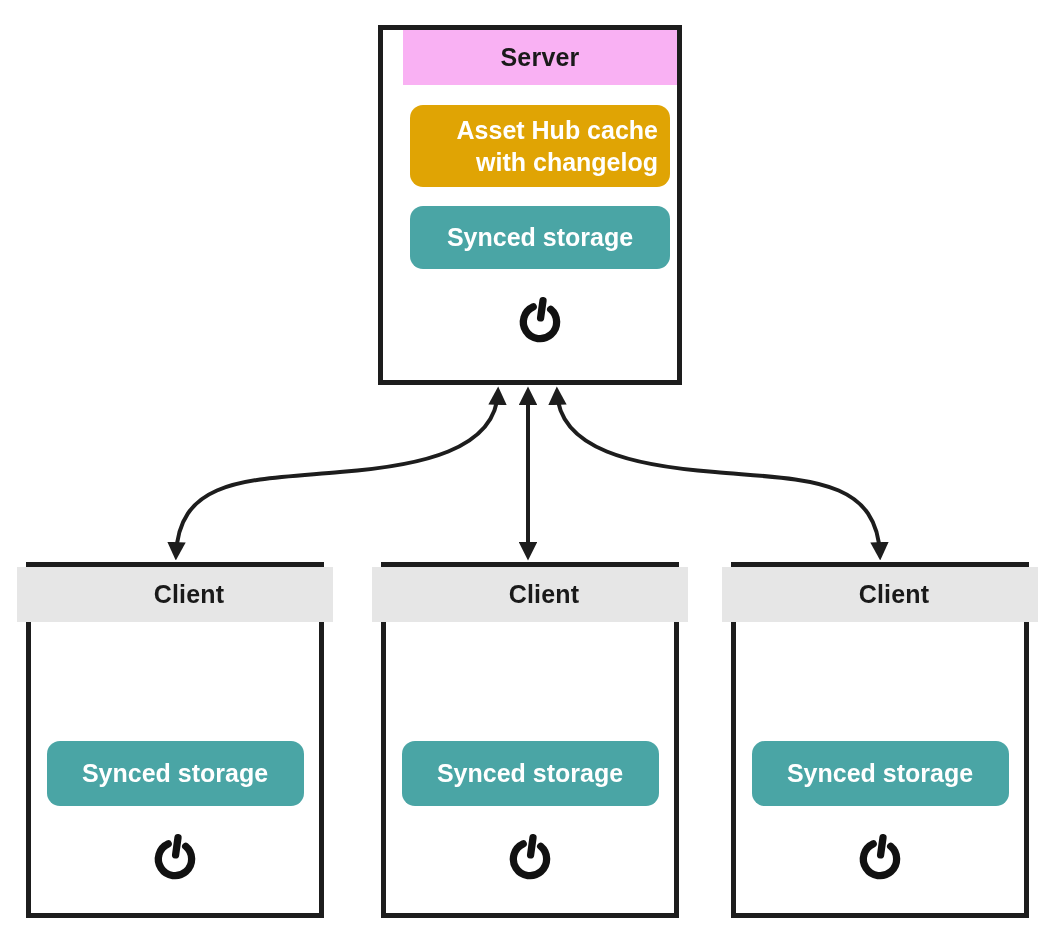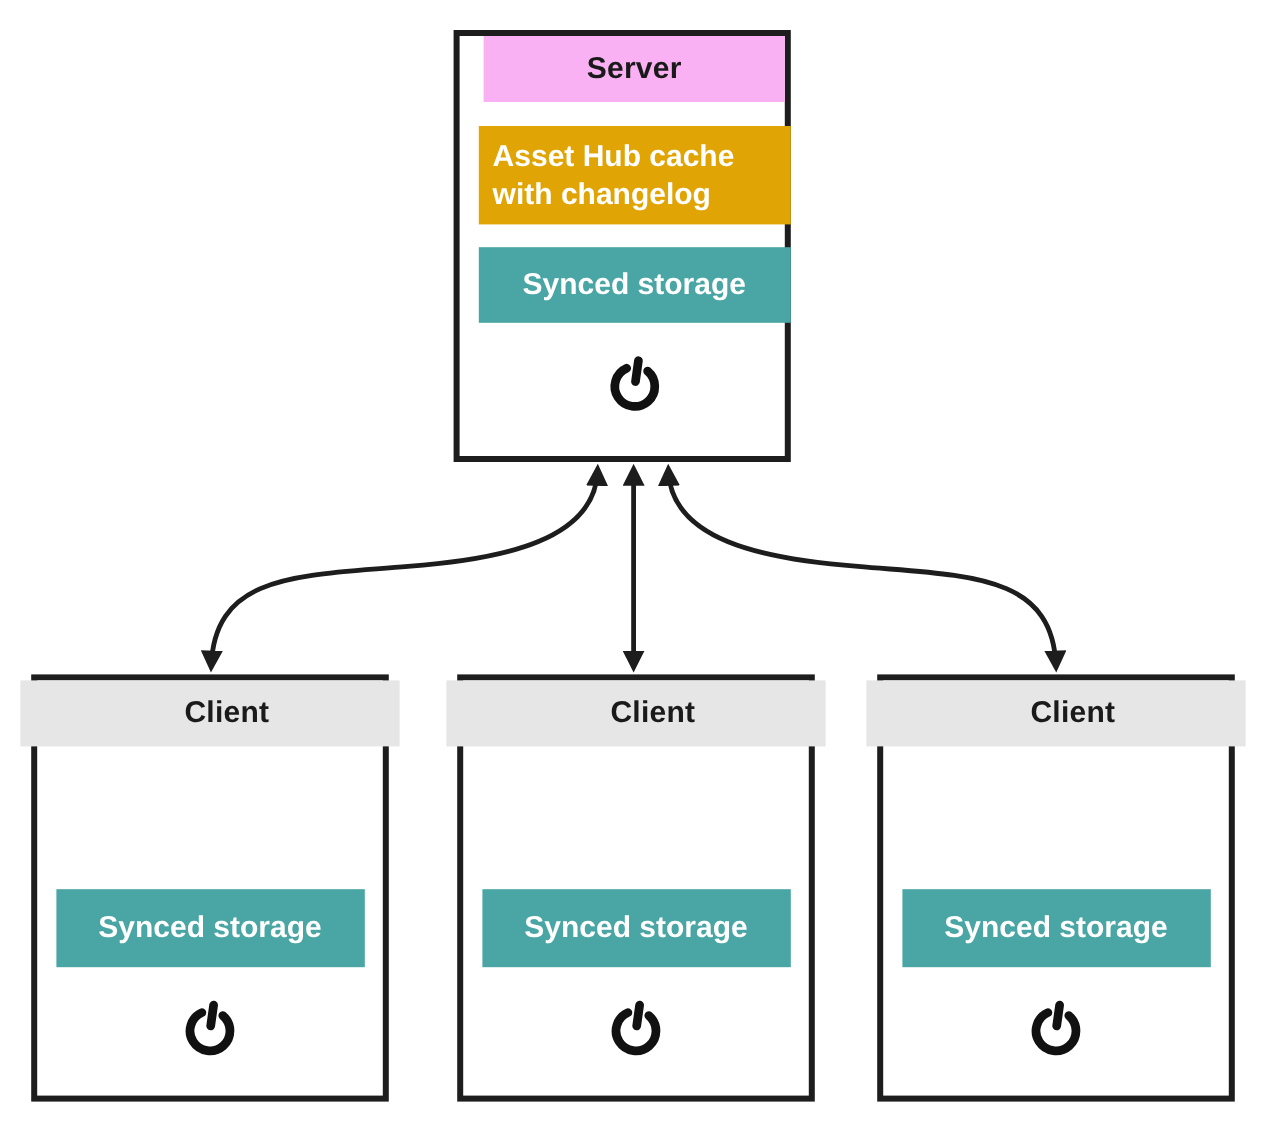--- a/index.html
+++ b/index.html
@@ -25,39 +25,40 @@
   .arrows{position:absolute;left:0;top:0;width:1056px;height:946px;pointer-events:none;}
   .arrow-line{fill:none;stroke:var(--arrow-color);stroke-width:4px;}
   .arrow-head{fill:var(--arrow-color);}
   .box{
     position:absolute;
     background:#ffffff;
     border:5px solid var(--box-border);
     box-sizing:border-box;
     display:flex;flex-direction:column;align-items:center;
   }
-  .server{left:378px;top:25px;width:281px;height:360px;padding-left:20px;}
+  .server{left:378px;top:25px;width:304px;height:360px;padding-left:20px;}
   .client{top:562px;width:298px;height:356px;}
   .client-1{left:26px;}
   .client-2{left:381px;}
   .client-3{left:731px;}
   .box-header{
     width:100%;height:55px;flex:0 0 55px;
     display:flex;align-items:center;justify-content:center;
     font-weight:bold;font-size:25px;color:var(--header-text);
     letter-spacing:.2px;
   }
   .server .box-header{background:var(--server-header-bg);}
   .client .box-header{background:var(--client-header-bg);padding-left:28px;}
   .node{
     display:flex;align-items:center;justify-content:center;
-    text-align:left;
+    text-align:right;
     font-weight:bold;font-size:25px;line-height:1.3;
     color:var(--node-text);
     box-sizing:border-box;
+    border-radius:13px;
   }
   .node-asset-hub{width:260px;height:82px;margin-top:20px;background:var(--asset-hub-bg);padding:0 12px;}
   .server .node-storage{width:260px;height:63px;margin-top:19px;background:var(--synced-storage-bg);}
   .client .node-storage{width:257px;height:65px;margin-top:119px;background:var(--synced-storage-bg);}
   .power{margin-top:26px;width:50px;height:52px;}
   .power svg{display:block;width:50px;height:52px;}
   .power-glyph path{stroke:var(--icon-color);stroke-width:3.5;stroke-linecap:round;fill:none;}
 </style>
 </head>
 <body>

